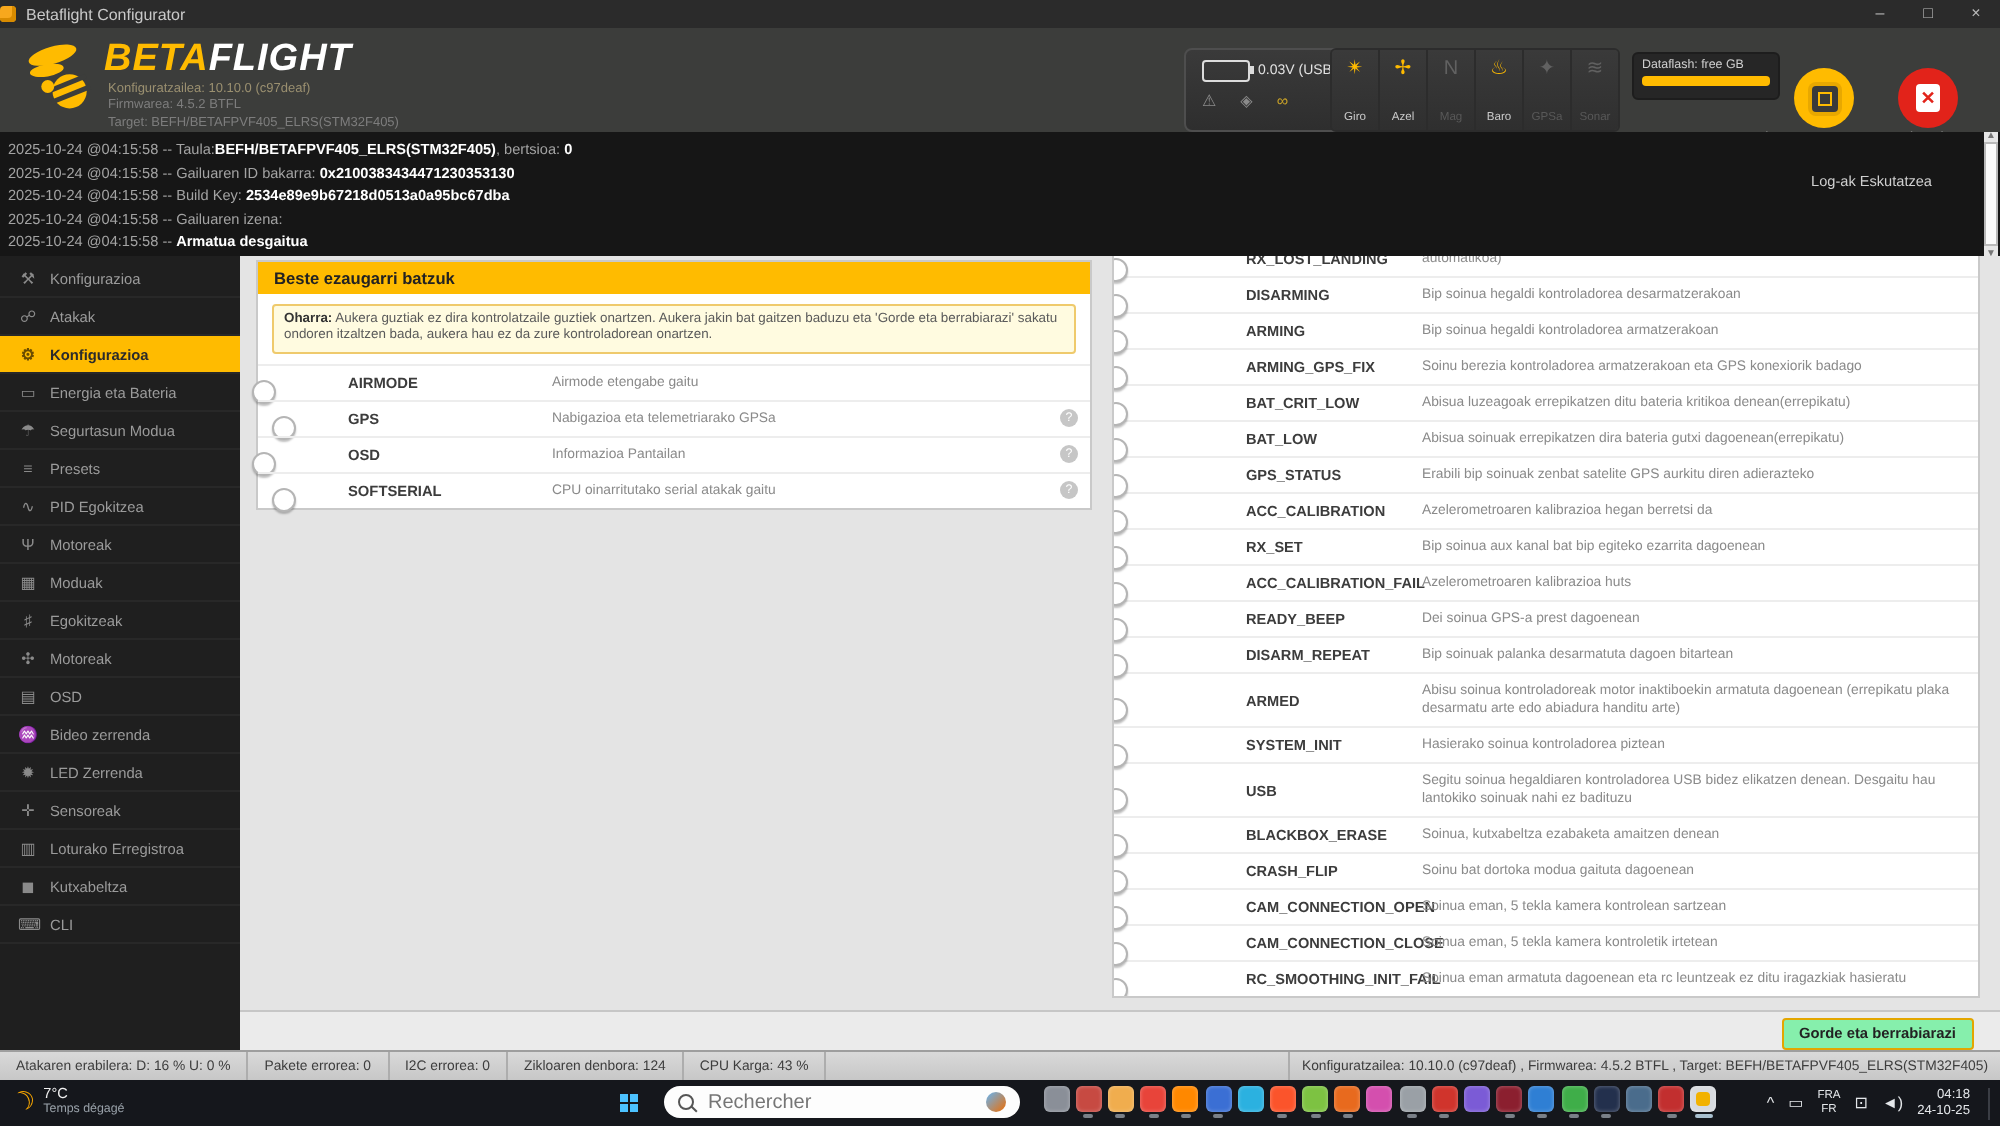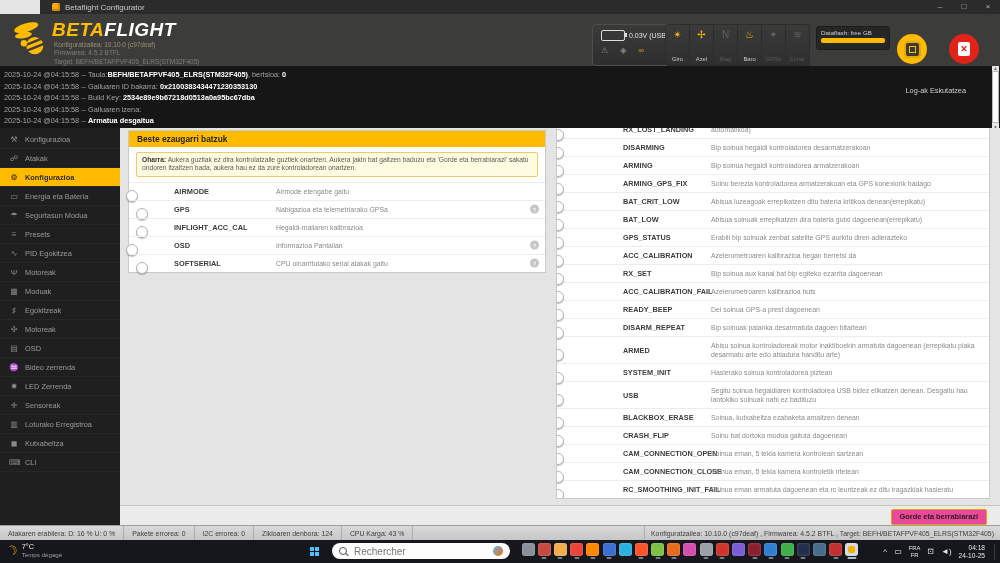--- a/index.html
+++ b/index.html
@@ -1,20 +1,20 @@
 <!DOCTYPE html>
 <html><head>
 <meta charset="utf-8">
 <style>
   html,body{margin:0;padding:0;background:#000;}
   body{width:1000px;height:563px;overflow:hidden;font-family:"Liberation Sans",sans-serif;position:relative;}
   .screen{position:absolute;inset:0;background:#e4e4e4;}
 
   
-  .titlebar{position:absolute;top:0;left:0;right:0;height:14px;background:#2b2b2b;display:flex;align-items:center;gap:5px;padding-left:12px;margin-left:40px;}
+  .titlebar{position:absolute;top:0;left:0;right:0;height:14px;background:#2b2b2b;display:flex;align-items:center;gap:5px;padding-left:0;}
   .titlebar .appico{width:8px;height:8px;border-radius:2px;background:#f7a81d;box-shadow:inset -2px -2px 0 #d88b00;}
   .titlebar .ttl{font-size:8px;color:#c9c9c9;}
   .winctl{margin-left:auto;display:flex;}
   .winctl span{width:24px;text-align:center;font-size:8px;color:#b9b9b9;line-height:14px;}
 
   
   .appheader{position:absolute;top:14px;left:0;right:0;height:52px;background:#3c3d3b;}
   .bee{position:absolute;left:12px;top:4px;}
   .brand{position:absolute;left:52px;top:5px;font-style:italic;font-weight:bold;font-size:19px;letter-spacing:.5px;color:#fff;}
   .brand .beta{color:#ffbb00;}
@@ -98,21 +98,21 @@
   
   .tgl{width:24px;height:10px;border-radius:6px;background:#cdcdcd;position:relative;cursor:pointer;}
   .tgl .knob{position:absolute;top:-1px;left:-1px;width:12px;height:12px;border-radius:50%;background:#fff;border:1px solid #b5b5b5;box-sizing:border-box;box-shadow:0 1px 1px rgba(0,0,0,.25);}
   .tgl.on{background:#ffbb00;}
   .tgl.on .knob{left:auto;right:-1px;}
   .tgl.mini{width:16px;height:8px;}
   .tgl.mini .knob{width:10px;height:10px;}
 
   
   .footerstrip{position:absolute;left:120px;top:505px;width:880px;height:20px;background:#ebebeb;border-top:1px solid #c6c6c6;box-sizing:border-box;}
-  .savebtn{position:absolute;right:13px;top:3px;background:#ec4899;border:1px solid #e3a600;border-radius:2px;font-size:7.4px;font-weight:bold;color:#222;padding:2px 8px 3px;font-family:inherit;cursor:pointer;}
+  .savebtn{position:absolute;right:13px;top:3px;background:#86efac;border:1px solid #e3a600;border-radius:2px;font-size:7.4px;font-weight:bold;color:#222;padding:2px 8px 3px;font-family:inherit;cursor:pointer;}
   .statusbar{position:absolute;left:0;top:525px;width:1000px;height:15px;background:linear-gradient(#d9d9d9,#c7c7c7);border-top:1px solid #9e9e9e;box-sizing:border-box;display:flex;align-items:center;font-size:6.9px;color:#3d3d3d;}
   .seg{padding:0 8px;border-right:1px solid #adadad;white-space:nowrap;height:100%;display:flex;align-items:center;}
   .seg-right{margin-left:auto;border-right:none;border-left:1px solid #adadad;padding:0 6px;white-space:nowrap;height:100%;display:flex;align-items:center;}
 
   
   .taskbar{position:absolute;left:0;top:540px;width:1000px;height:23px;background:#15171c;}
   .weather{position:absolute;left:6px;top:2px;display:flex;align-items:center;gap:4px;cursor:pointer;}
   .moon{color:#f7a600;font-size:13px;line-height:13px;transform:rotate(-25deg);}
   .wtxt{display:flex;flex-direction:column;}
   .wtemp{font-size:7.3px;color:#f0f0f0;}
@@ -340,25 +340,20 @@
           <span class="fname">AIRMODE</span>
           <span class="fdesc">Airmode etengabe gaitu</span>
         </div>
         <div class="frow">
           <span class="tglwrapL"><span class="tgl"><span class="knob"></span></span></span>
           <span class="fname">GPS</span>
           <span class="fdesc">Nabigazioa eta telemetriarako GPSa</span>
           <span class="help">?</span>
         </div>
         <div class="frow">
-          <span class="tglwrapL"><span class="tgl"><span class="knob"></span></span></span>
-          <span class="fname">INFLIGHT_ACC_CAL</span>
-          <span class="fdesc">Hegaldi-mailaren kalibrazioa</span>
-        </div>
-        <div class="frow">
           <span class="tglwrapL"><span class="tgl on"><span class="knob"></span></span></span>
           <span class="fname">OSD</span>
           <span class="fdesc">Informazioa Pantailan</span>
           <span class="help">?</span>
         </div>
         <div class="frow">
           <span class="tglwrapL"><span class="tgl"><span class="knob"></span></span></span>
           <span class="fname">SOFTSERIAL</span>
           <span class="fdesc">CPU oinarritutako serial atakak gaitu</span>
           <span class="help">?</span>

